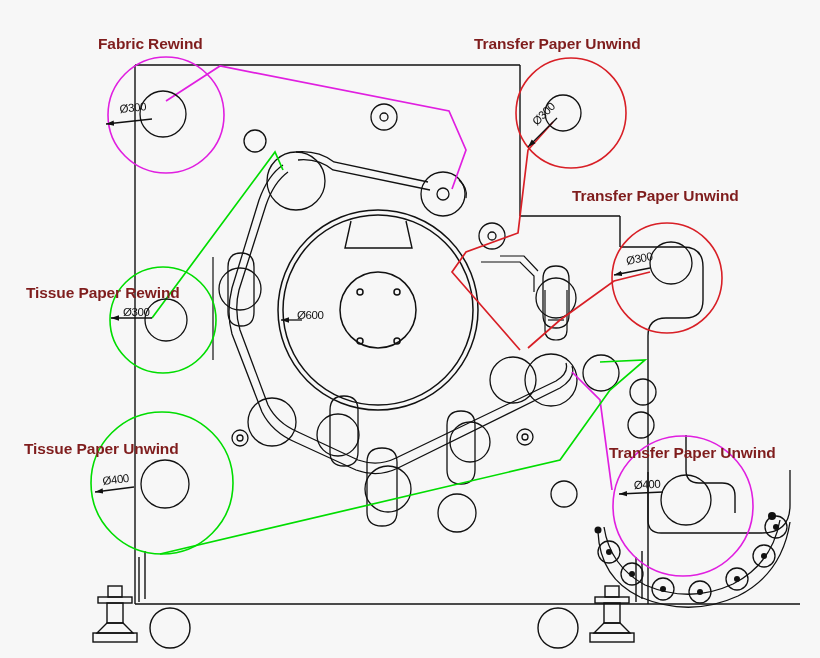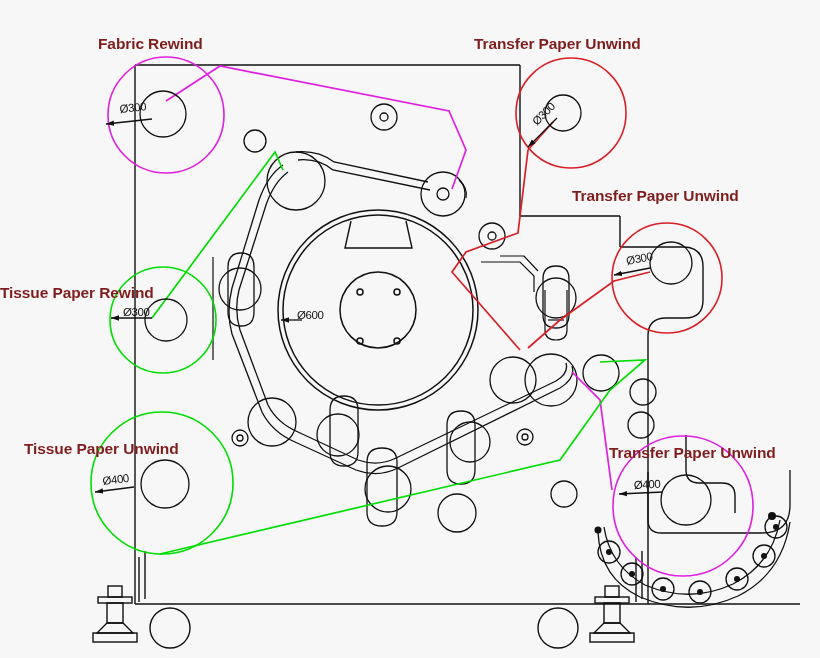--- a/index.html
+++ b/index.html
@@ -239,18 +239,18 @@
     <g id="drum-dim-group">
         <line x1="302" y1="320" x2="281" y2="320" stroke="#111111" stroke-width="1.3" marker-end="url(#arrowhead)"></line>
         <text x="297" y="319" class="dim-text">Ø600</text>
       </g>
   </svg>
 
   <div id="label-layer">
       <div class="callout-label" style="left: 98px; top: 36px;">Fabric Rewind</div>
       <div class="callout-label" style="left: 474px; top: 36px;">Transfer Paper Unwind</div>
       <div class="callout-label" style="left: 572px; top: 188px;">Transfer Paper Unwind</div>
-      <div class="callout-label" style="left: 0; top: 285px;">Tissue Paper Rewind</div>
+      <div class="callout-label" style="left: 26px; top: 285px;">Tissue Paper Rewind</div>
       <div class="callout-label" style="left: 24px; top: 441px;">Tissue Paper Unwind</div>
       <div class="callout-label" style="left: 609px; top: 445px;">Transfer Paper Unwind</div>
     </div>
 
 </div>
 
 </body></html>

